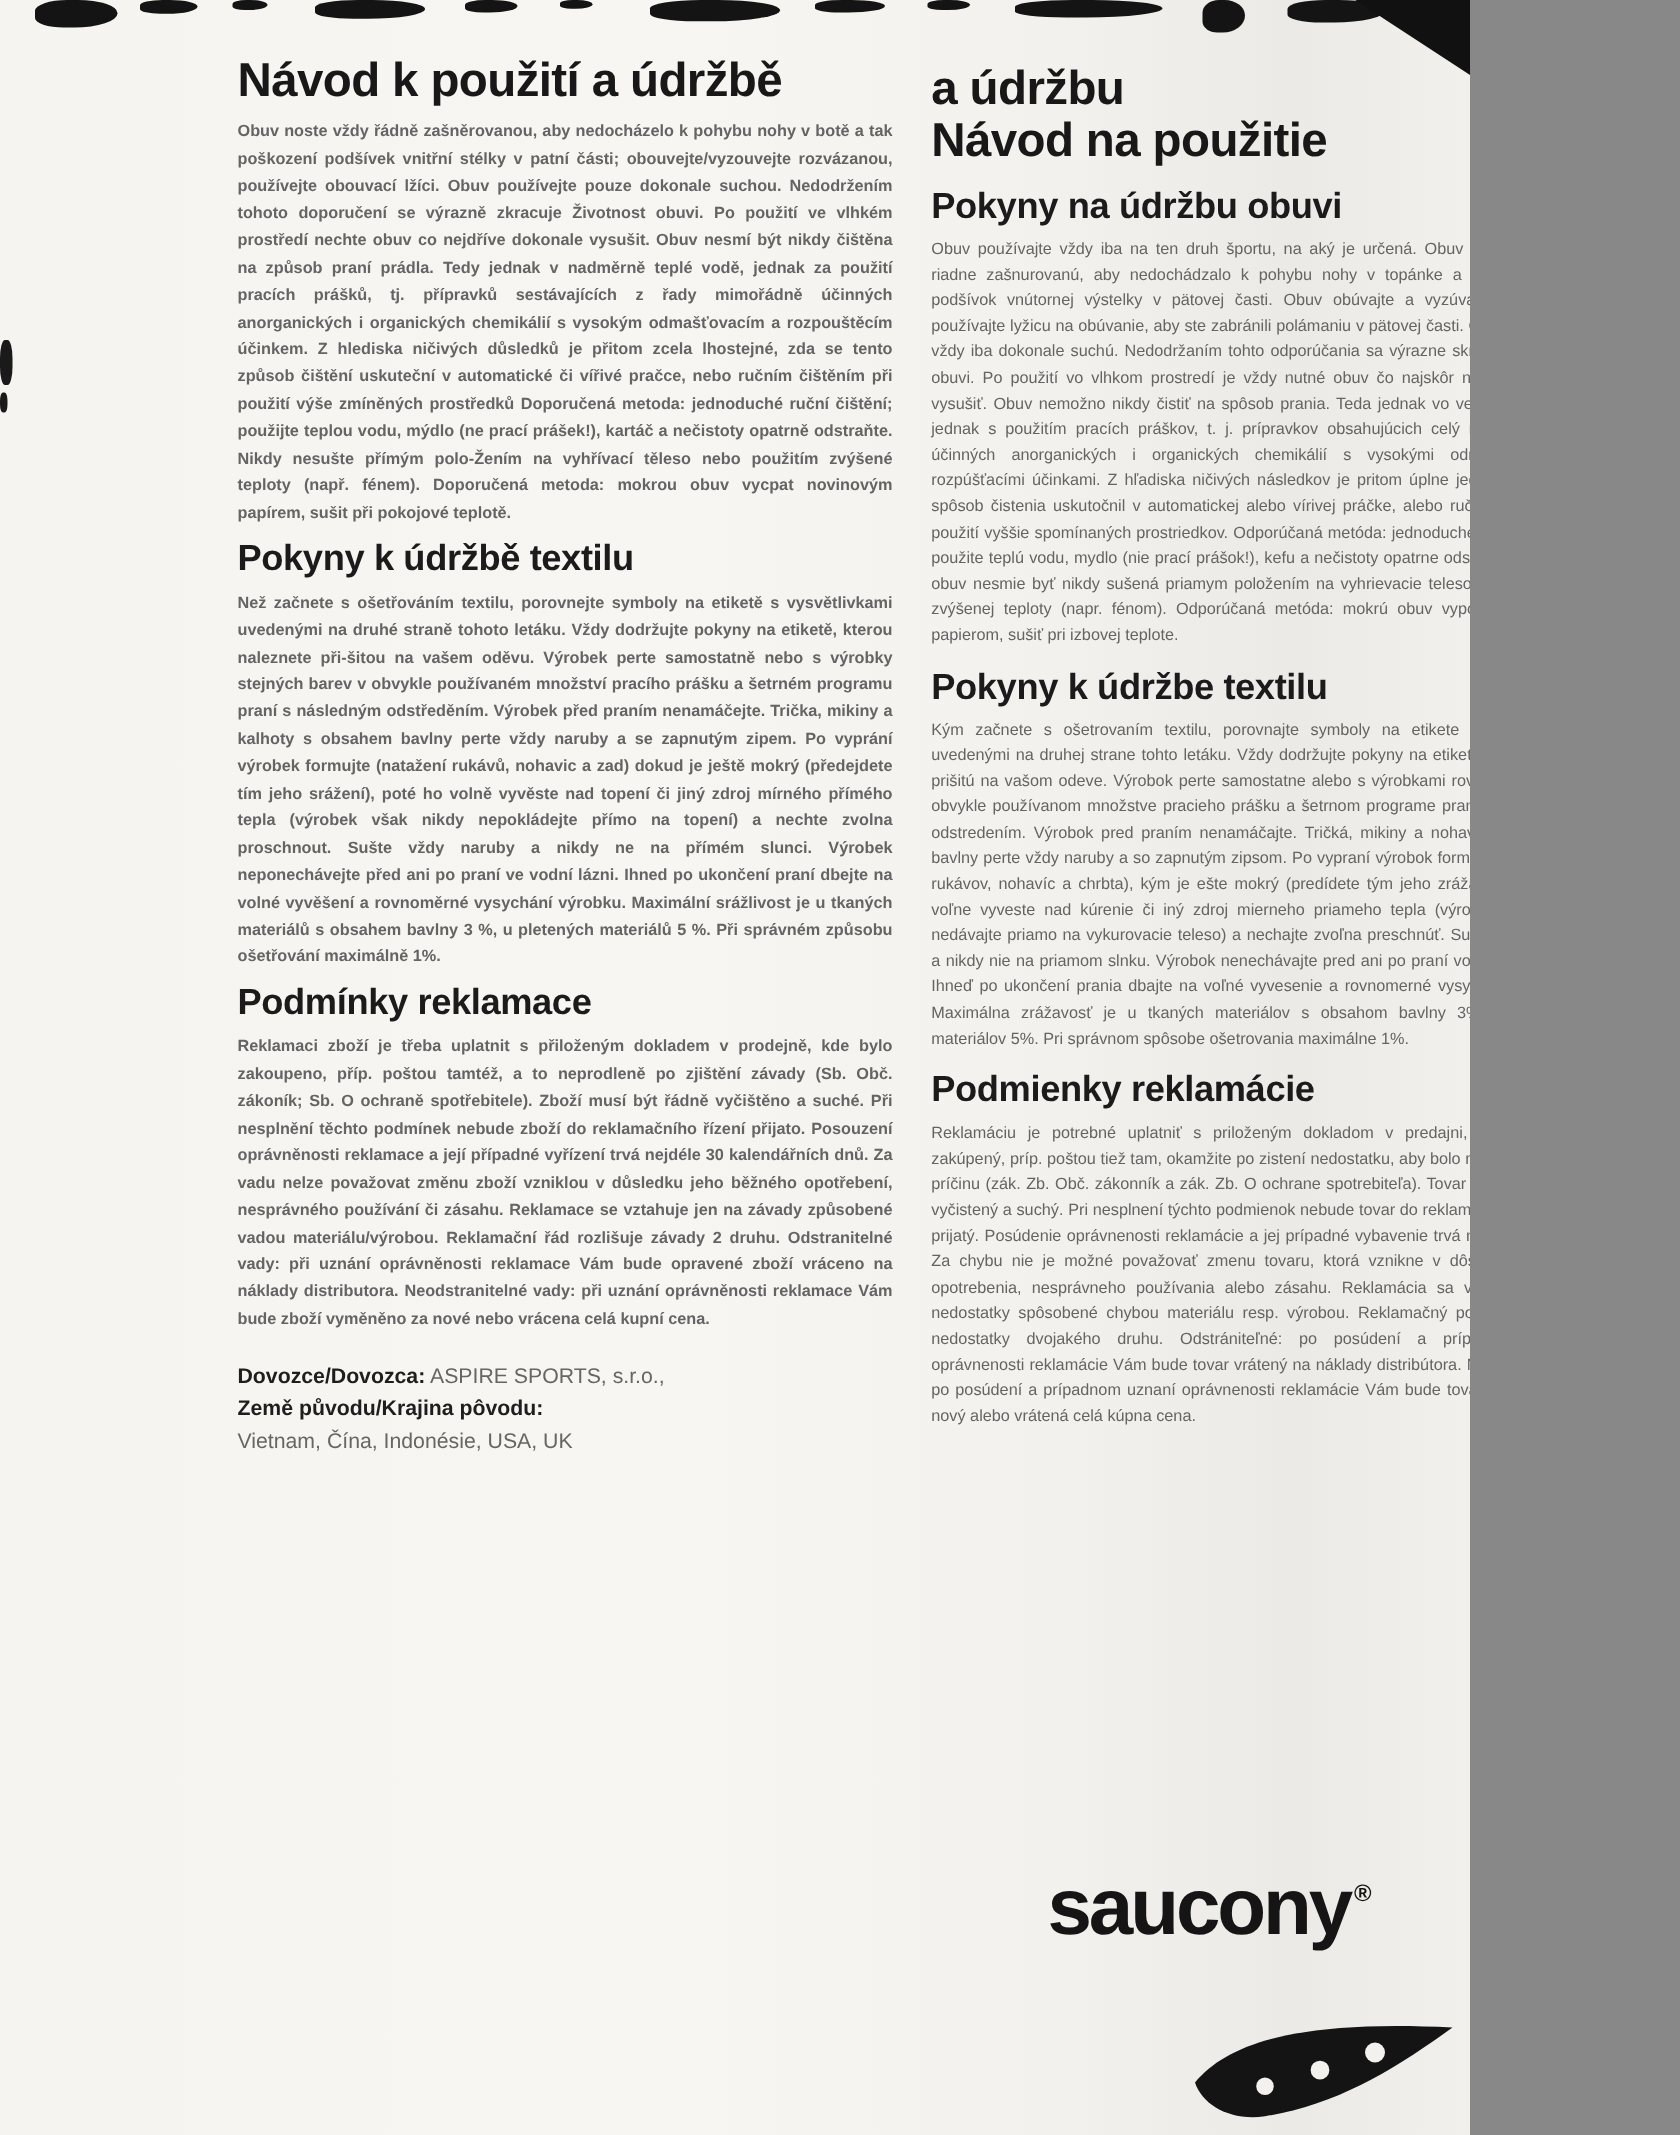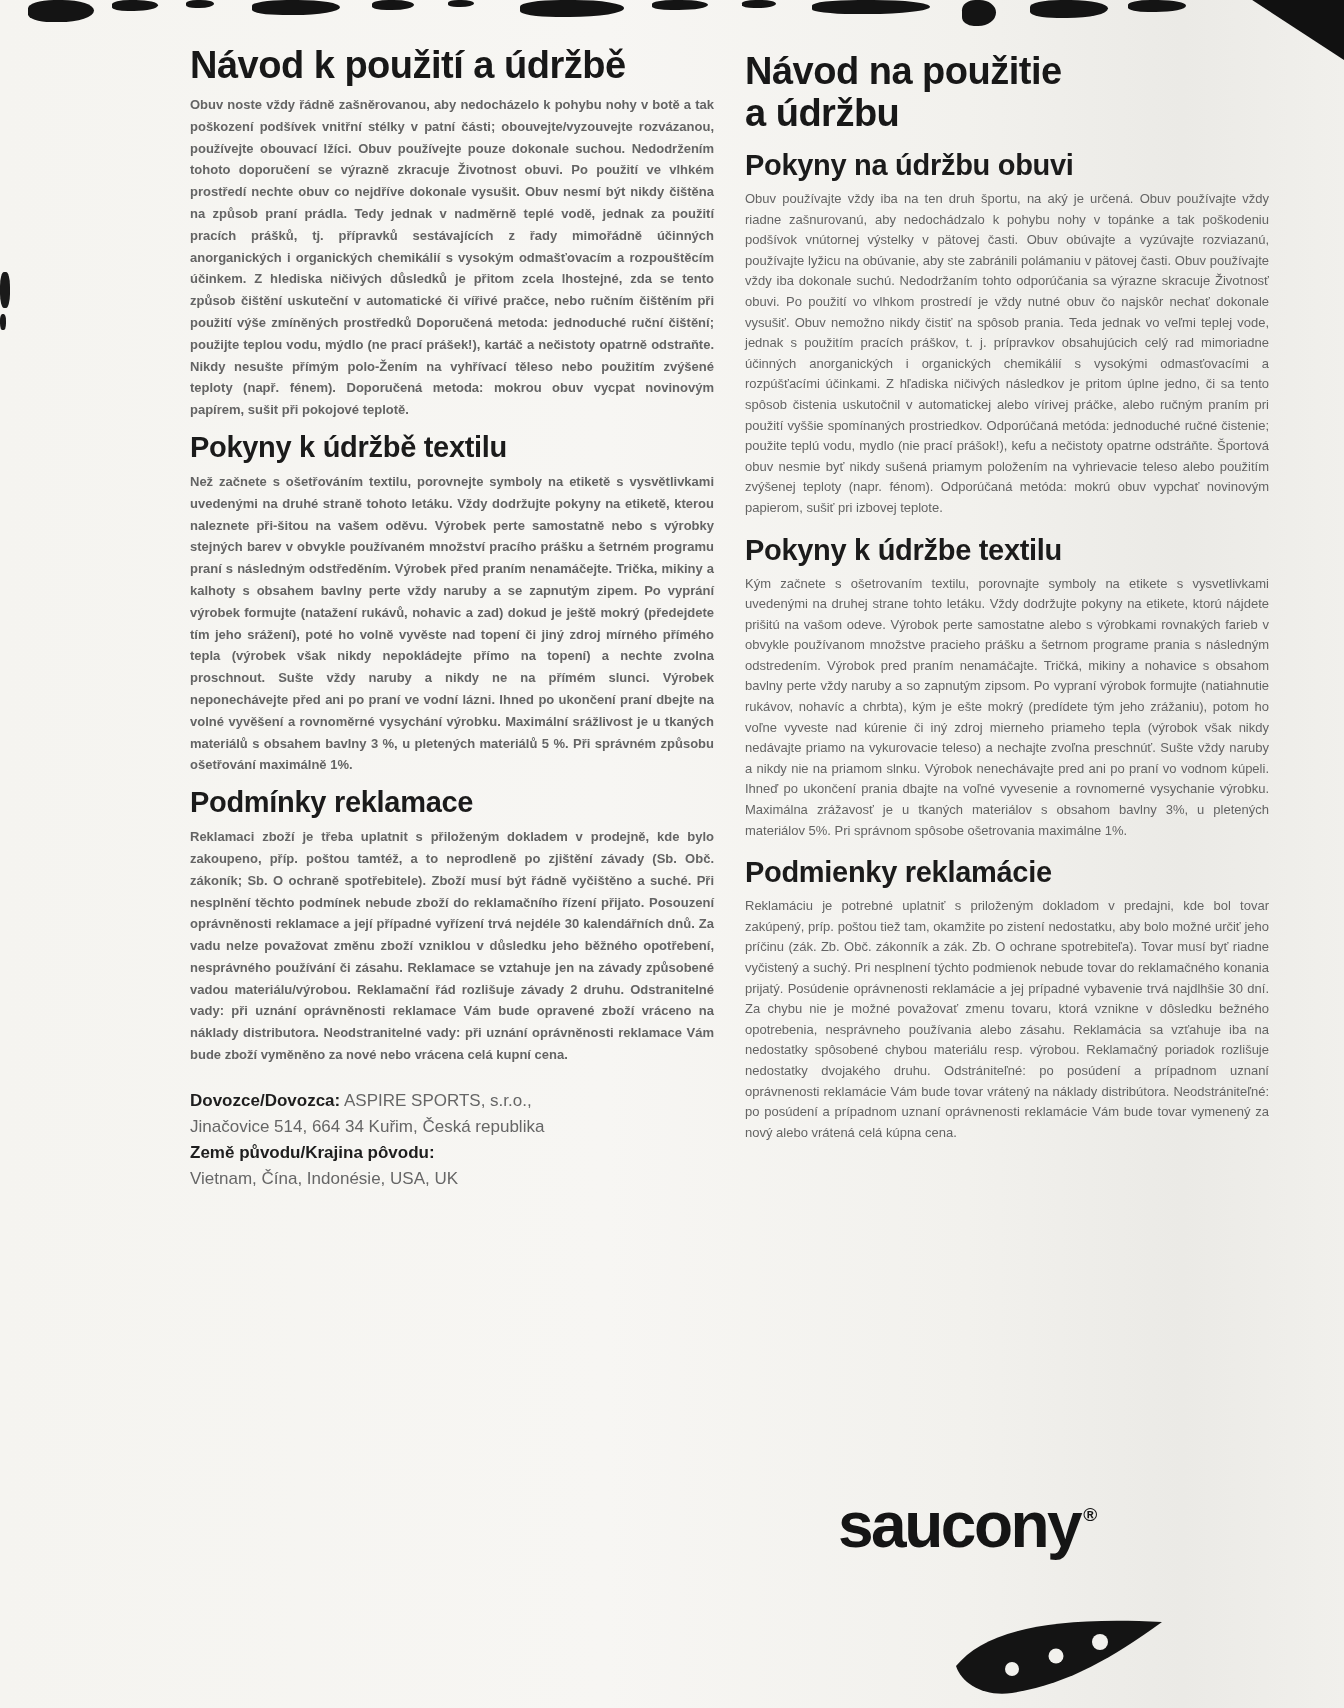--- a/index.html
+++ b/index.html
@@ -1,17 +1,17 @@
 <!DOCTYPE html>
 <html><head>
 <meta charset="utf-8">
 <style>
   html,body{margin:0;padding:0;background:#888;}
   .page{
-    position:relative;width:1344px;height:1708px;overflow:hidden;
+    position:relative;width:1176px;height:1708px;overflow:hidden;
     background:linear-gradient(90deg,#f5f4f0 0%,#f7f6f3 45%,#f2f1ed 72%,#ebeae6 88%,#f1f0ec 100%);
     font-family:"Liberation Sans","DejaVu Sans",sans-serif;
   }
   
   .blob{position:absolute;background:#141414;border-radius:45% 55% 60% 40%;}
   .corner-tri{position:absolute;top:0;right:0;width:112px;height:60px;background:#111;
     clip-path:polygon(18% 0,100% 0,100% 100%);}
   .edge-smudge{position:absolute;background:#1a1a1a;border-radius:40%;}
 
   .col{position:absolute;top:44px;width:524px;}
@@ -89,30 +89,29 @@
 
     <section>
       <h2 class="sec-heading">Podmínky reklamace</h2>
       <p class="body-text">Reklamaci zboží je třeba uplatnit s přiloženým dokladem v prodejně, kde bylo zakoupeno, příp. poštou tamtéž, a to neprodleně po zjištění závady (Sb. Obč. zákoník; Sb. O ochraně spotřebitele). Zboží musí být řádně vyčištěno a suché. Při nesplnění těchto podmínek nebude zboží do reklamačního řízení přijato. Posouzení oprávněnosti reklamace a její případné vyřízení trvá nejdéle 30 kalendářních dnů. Za vadu nelze považovat změnu zboží vzniklou v důsledku jeho běžného opotřebení, nesprávného používání či zásahu. Reklamace se vztahuje jen na závady způsobené vadou materiálu/výrobou. Reklamační řád rozlišuje závady 2 druhu. Odstranitelné vady: při uznání oprávněnosti reklamace Vám bude opravené zboží vráceno na náklady distributora. Neodstranitelné vady: při uznání oprávněnosti reklamace Vám bude zboží vyměněno za nové nebo vrácena celá kupní cena.</p>
     </section>
 
     <div class="footer-block">
       <div>
         <span class="f-label">Dovozce/Dovozca:</span><span class="f-val"> ASPIRE SPORTS, s.r.o.,</span>
       </div>
-      <div class="f-val">Jinačovice 514, 664 34 Kuřim, Česká republika</div>
       <div class="f-label">Země původu/Krajina pôvodu:</div>
       <div class="f-val">Vietnam, Čína, Indonésie, USA, UK</div>
     </div>
   </div>
 
   <div class="col col-right">
     <h1 class="main-title">
+      <span class="tline">a údržbu</span>
       <span class="tline">Návod na použitie</span>
-      <span class="tline">a údržbu</span>
     </h1>
 
     <section>
       <h2 class="sec-heading">Pokyny na údržbu obuvi</h2>
       <p class="body-text">Obuv používajte vždy iba na ten druh športu, na aký je určená. Obuv používajte vždy riadne zašnurovanú, aby nedochádzalo k pohybu nohy v topánke a tak poškodeniu podšívok vnútornej výstelky v pätovej časti. Obuv obúvajte a vyzúvajte rozviazanú, používajte lyžicu na obúvanie, aby ste zabránili polámaniu v pätovej časti. Obuv používajte vždy iba dokonale suchú. Nedodržaním tohto odporúčania sa výrazne skracuje Životnosť obuvi. Po použití vo vlhkom prostredí je vždy nutné obuv čo najskôr nechať dokonale vysušiť. Obuv nemožno nikdy čistiť na spôsob prania. Teda jednak vo veľmi teplej vode, jednak s použitím pracích práškov, t. j. prípravkov obsahujúcich celý rad mimoriadne účinných anorganických i organických chemikálií s vysokými odmasťovacími a rozpúšťacími účinkami. Z hľadiska ničivých následkov je pritom úplne jedno, či sa tento spôsob čistenia uskutočnil v automatickej alebo vírivej práčke, alebo ručným praním pri použití vyššie spomínaných prostriedkov. Odporúčaná metóda: jednoduché ručné čistenie; použite teplú vodu, mydlo (nie prací prášok!), kefu a nečistoty opatrne odstráňte. Športová obuv nesmie byť nikdy sušená priamym položením na vyhrievacie teleso alebo použitím zvýšenej teploty (napr. fénom). Odporúčaná metóda: mokrú obuv vypchať novinovým papierom, sušiť pri izbovej teplote.</p>
     </section>
 
     <section>
       <h2 class="sec-heading">Pokyny k údržbe textilu</h2>
       <p class="body-text">Kým začnete s ošetrovaním textilu, porovnajte symboly na etikete s vysvetlivkami uvedenými na druhej strane tohto letáku. Vždy dodržujte pokyny na etikete, ktorú nájdete prišitú na vašom odeve. Výrobok perte samostatne alebo s výrobkami rovnakých farieb v obvykle používanom množstve pracieho prášku a šetrnom programe prania s následným odstredením. Výrobok pred praním nenamáčajte. Tričká, mikiny a nohavice s obsahom bavlny perte vždy naruby a so zapnutým zipsom. Po vypraní výrobok formujte (natiahnutie rukávov, nohavíc a chrbta), kým je ešte mokrý (predídete tým jeho zrážaniu), potom ho voľne vyveste nad kúrenie či iný zdroj mierneho priameho tepla (výrobok však nikdy nedávajte priamo na vykurovacie teleso) a nechajte zvoľna preschnúť. Sušte vždy naruby a nikdy nie na priamom slnku. Výrobok nenechávajte pred ani po praní vo vodnom kúpeli. Ihneď po ukončení prania dbajte na voľné vyvesenie a rovnomerné vysychanie výrobku. Maximálna zrážavosť je u tkaných materiálov s obsahom bavlny 3%, u pletených materiálov 5%. Pri správnom spôsobe ošetrovania maximálne 1%.</p>

